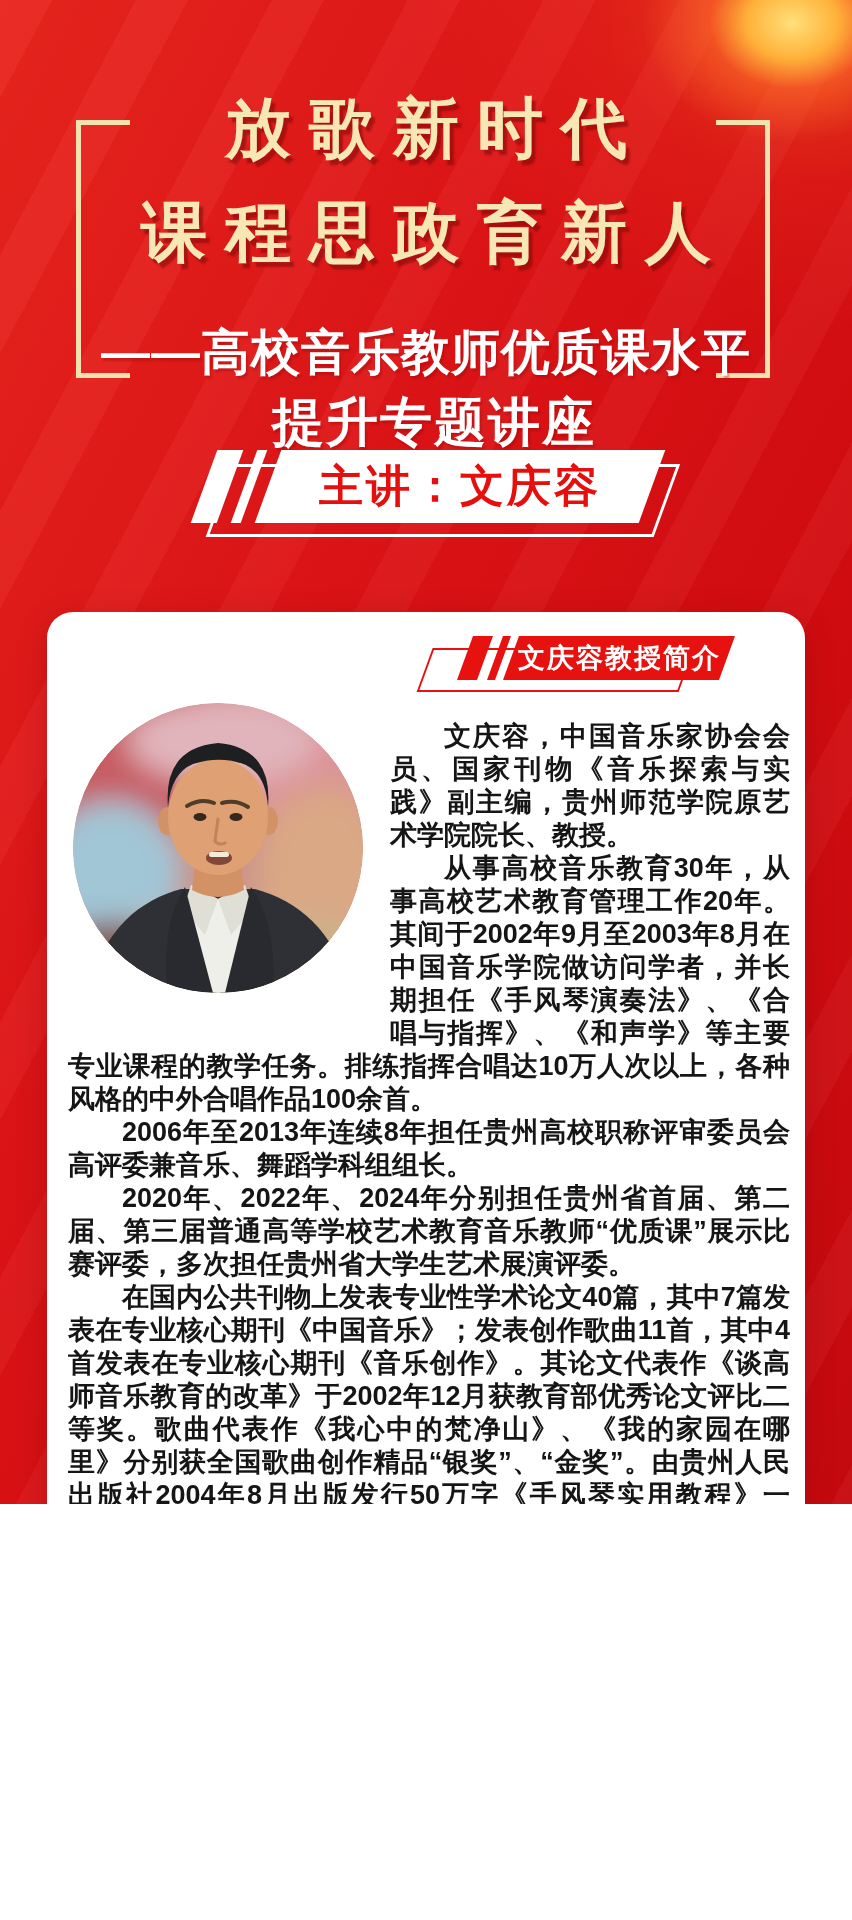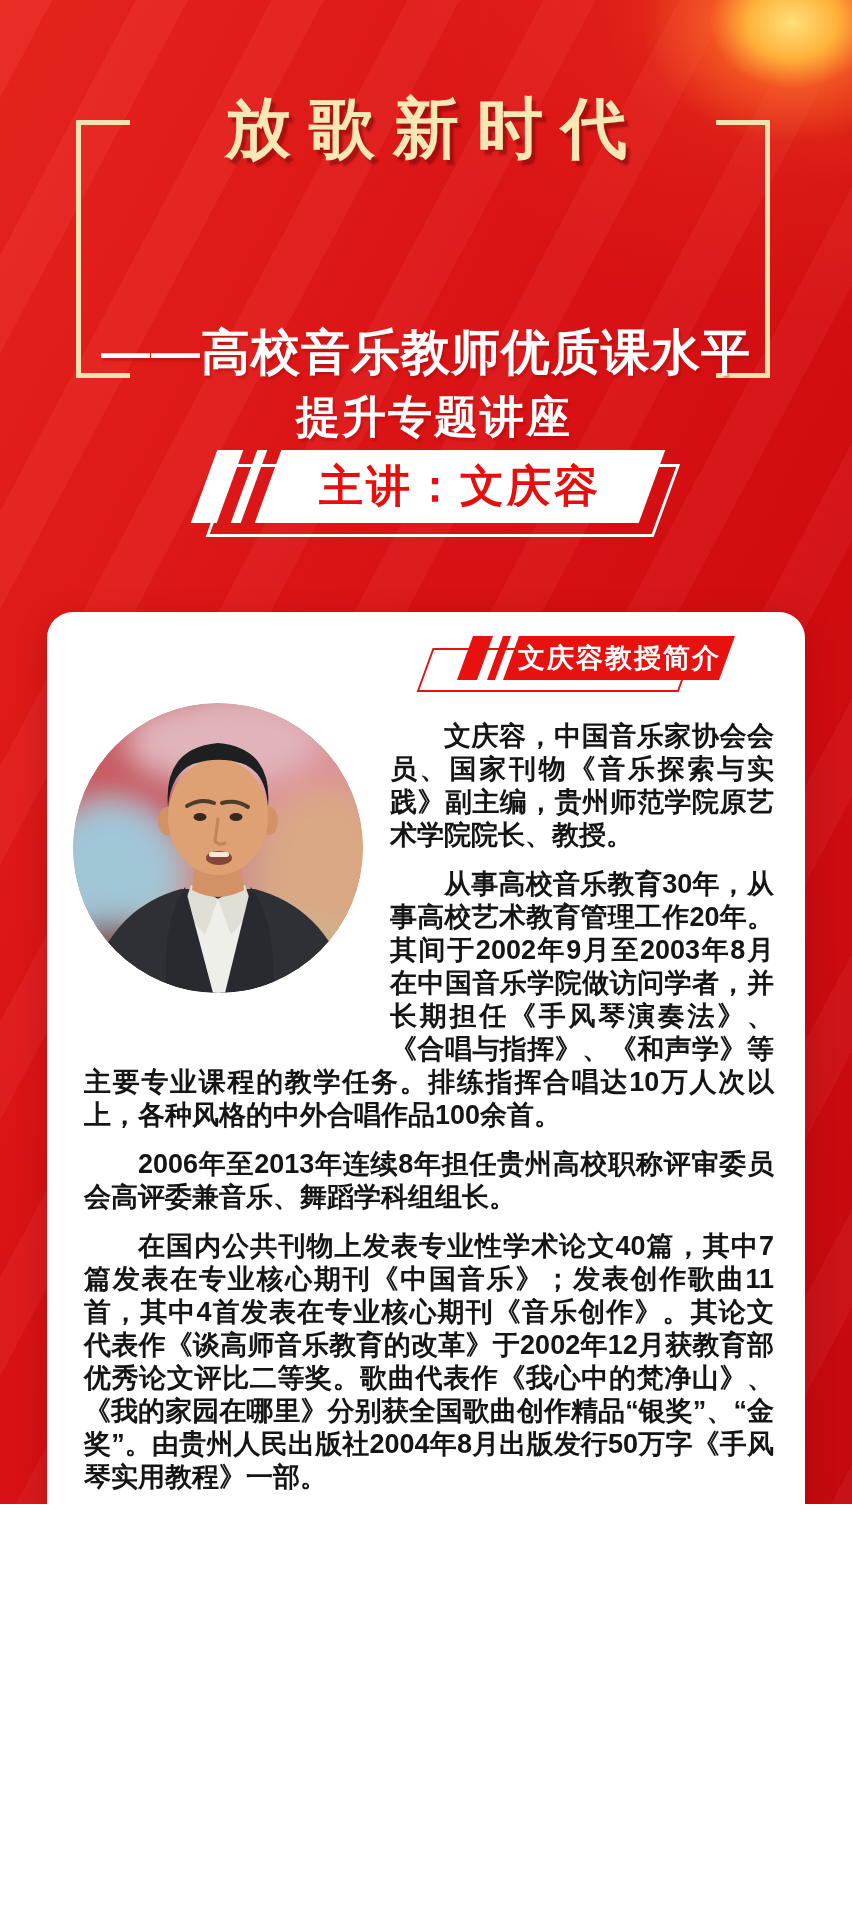--- a/index.html
+++ b/index.html
@@ -16,21 +16,21 @@
   .bracket.right{right:82px;border-left:none;}
   
   .title{position:absolute;left:0;right:0;text-align:center;color:#f6e7b4;
     font-family:"DejaVu Serif","Liberation Serif",serif;font-weight:700;font-size:66px;
     letter-spacing:18px;text-indent:18px;text-shadow:4px 5px 2px rgba(125,8,8,.55);white-space:nowrap;}
   .title.l1{top:84px;}
   .title.l2{top:188px;}
   .subtitle{position:absolute;left:0;right:0;text-align:center;color:#ffffff;font-weight:700;white-space:nowrap;
     text-shadow:2px 3px 2px rgba(150,10,10,.35);}
   .subtitle.s1{top:320px;font-size:49px;letter-spacing:1px;}
-  .subtitle.s2{top:388px;font-size:44px;letter-spacing:2px;padding-left:16px;}
+  .subtitle.s2{top:388px;font-size:52px;letter-spacing:2px;padding-left:16px;}
   
   .slant{position:absolute;}
   .slant .grp{position:relative;width:100%;height:100%;transform:skewX(-20deg);}
   .slant .outline{position:absolute;inset:0;border:3px solid #fff;box-sizing:border-box;transform:translate(20px,14px);}
   .slant .p{position:absolute;top:0;bottom:0;background:#fff;}
   .slant .bodyp{position:absolute;top:0;bottom:0;right:0;background:#fff;display:flex;align-items:center;justify-content:center;}
   .slant .txt{transform:skewX(20deg);font-weight:800;white-space:nowrap;}
   .banner-speaker{left:204px;top:450px;width:448px;height:73px;}
   .banner-speaker .p1{left:0;width:26px;}
   .banner-speaker .p2{left:40px;width:10px;}
@@ -42,40 +42,41 @@
   .banner-bio{left:418px;top:24px;width:262px;height:44px;}
   .banner-bio .outline{border:2px solid #e7110f;transform:translate(-36px,12px);}
   .banner-bio .p{background:#e7110f;}
   .banner-bio .p1{left:0;width:20px;}
   .banner-bio .p2{left:30px;width:8px;}
   .banner-bio .bodyp{left:46px;background:#e7110f;}
   .banner-bio .txt{color:#ffffff;font-size:27px;letter-spacing:2px;font-weight:700;}
   .photo{position:absolute;left:26px;top:91px;width:290px;height:290px;border-radius:50%;overflow:hidden;}
   .bio-text{margin:108px 15px 0 21px;color:#151515;}
   .bio-text .float-spacer{float:left;width:322px;height:330px;}
-  .bio-text p{margin:16px;text-indent:2em;font-size:27px;line-height:33px;font-weight:600;text-align:justify;}
+  .bio-text p{margin:0;text-indent:2em;font-size:27px;line-height:33px;font-weight:600;text-align:justify;}
   
   .ribbon{position:absolute;left:0;top:1560px;z-index:1;}
   .info{position:absolute;left:0;top:1628px;right:0;z-index:2;color:#ffffff;font-weight:700;}
   .info .row{display:flex;align-items:baseline;padding-left:53px;height:52px;line-height:52px;white-space:nowrap;
     text-shadow:2px 3px 2px rgba(150,10,10,.35);}
   .info .row.r2{padding-left:227px;height:58px;line-height:58px;margin-left:36px;}
   .info .row.r3,.info .row.r4{height:58px;line-height:58px;}
   .info .lbl{font-size:42px;letter-spacing:2px;width:114px;}
   .info .val{font-size:32px;letter-spacing:1px;}
 </style>
 </head>
 <body>
 
 <div class="poster">
 
   <div class="bracket left"></div>
   <div class="bracket right"></div>
 
   <div class="title l1">放歌新时代</div>
+  <div class="title l2">课程思政育新人</div>
   <div class="subtitle s1">——高校音乐教师优质课水平</div>
   <div class="subtitle s2">提升专题讲座</div>
 
   <div class="slant banner-speaker">
     <div class="grp">
       <div class="outline"></div>
       <div class="p p1"></div>
       <div class="p p2"></div>
       <div class="bodyp">
         <span class="txt">主讲：文庆容</span>
@@ -137,20 +138,21 @@
           <rect width="290" height="290" fill="rgba(255,255,255,0.06)"></rect>
         </g>
       </svg>
     </div>
 
     <div class="bio-text">
       <div class="float-spacer"></div>
       <p>文庆容，中国音乐家协会会员、国家刊物《音乐探索与实践》副主编，贵州师范学院原艺术学院院长、教授。</p>
       <p>从事高校音乐教育30年，从事高校艺术教育管理工作20年。其间于2002年9月至2003年8月在中国音乐学院做访问学者，并长期担任《手风琴演奏法》、《合唱与指挥》、《和声学》等主要专业课程的教学任务。排练指挥合唱达10万人次以上，各种风格的中外合唱作品100余首。</p>
       <p>2006年至2013年连续8年担任贵州高校职称评审委员会高评委兼音乐、舞蹈学科组组长。</p>
+      <p>2020年、2022年、2024年分别担任贵州省首届、第二届、第三届普通高等学校艺术教育音乐教师“优质课”展示比赛评委，多次担任贵州省大学生艺术展演评委。</p>
       <p>在国内公共刊物上发表专业性学术论文40篇，其中7篇发表在专业核心期刊《中国音乐》；发表创作歌曲11首，其中4首发表在专业核心期刊《音乐创作》。其论文代表作《谈高师音乐教育的改革》于2002年12月获教育部优秀论文评比二等奖。歌曲代表作《我心中的梵净山》、《我的家园在哪里》分别获全国歌曲创作精品“银奖”、“金奖”。由贵州人民出版社2004年8月出版发行50万字《手风琴实用教程》一部。</p>
     </div>
   </section>
 
   <svg class="ribbon" width="852" height="360" viewBox="0 0 852 360">
     <defs>
       <linearGradient id="gg" x1="0" y1="0" x2="1" y2="0">
         <stop offset="0" stop-color="#c9882a"></stop>
         <stop offset="0.35" stop-color="#ffdd82"></stop>
         <stop offset="0.6" stop-color="#fff6cf"></stop>

